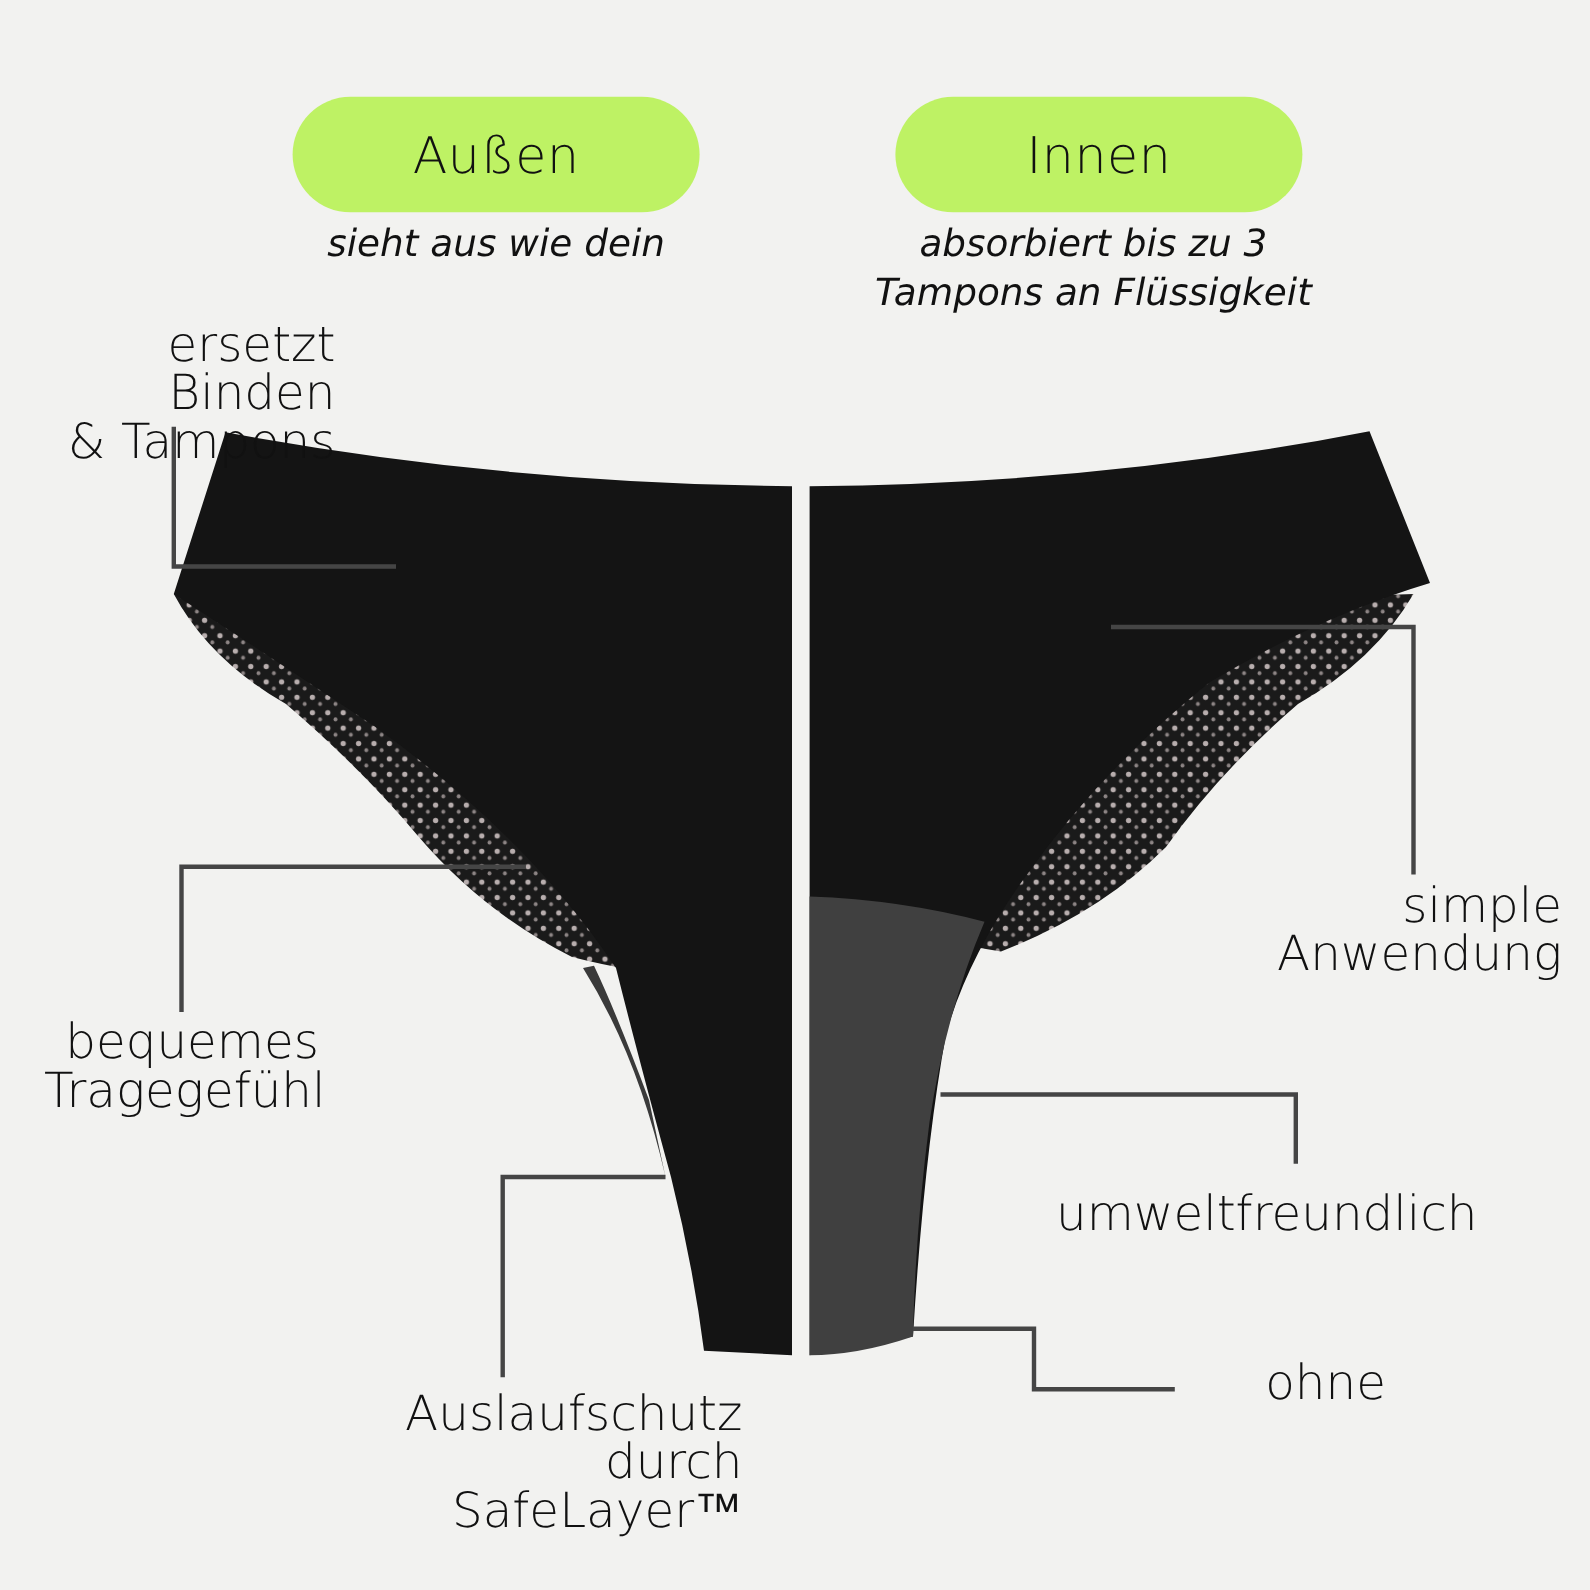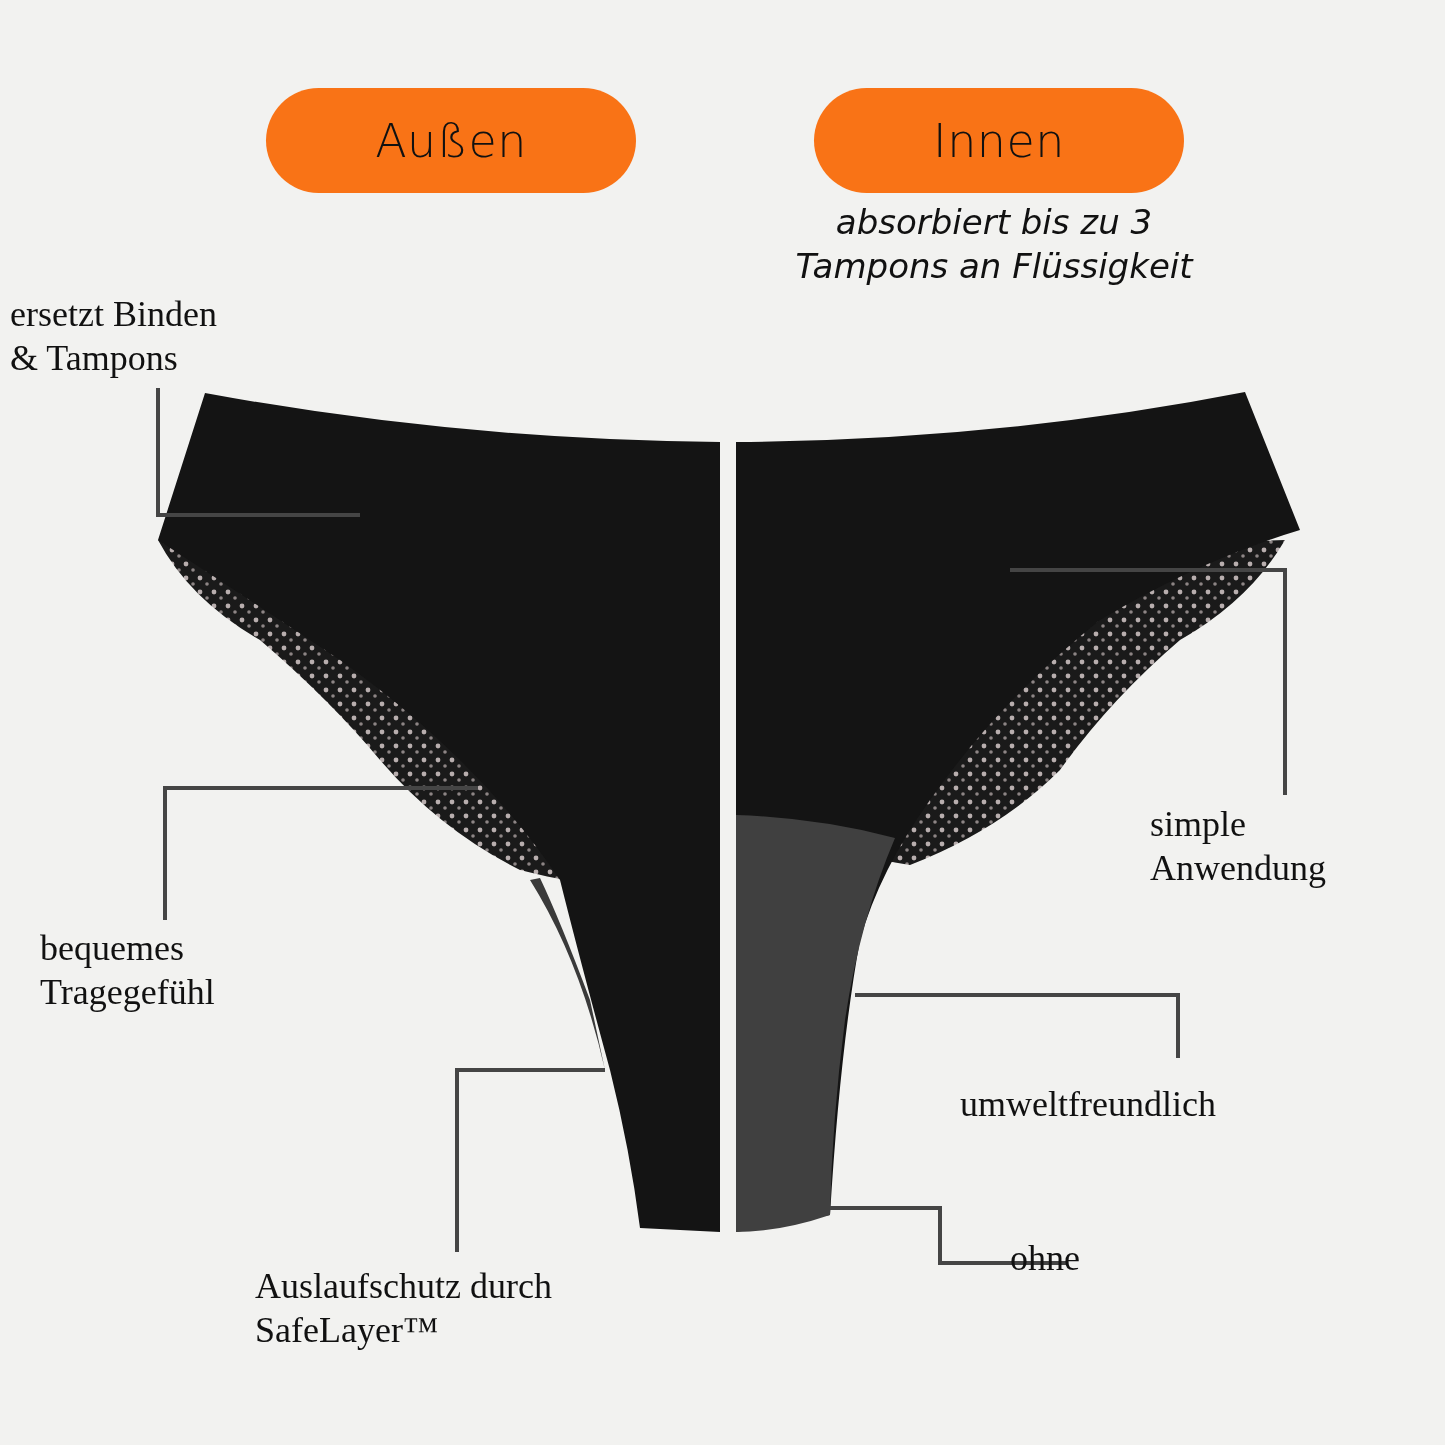--- a/index.html
+++ b/index.html
@@ -5,45 +5,46 @@
     html, body { margin: 0; padding: 0; }
     body {
       width: 1445px; height: 1445px;
       background: #f2f2f0;
       position: relative; overflow: hidden;
       font-family: "DejaVu Sans", sans-serif;
       color: #111;
     }
     .pill {
       position: absolute; top: 88px; height: 105px;
-      border-radius: 53px; background: #f97316;
+      border-radius: 53px; background: #bef264;
       display: flex; align-items: center; justify-content: center;
       font-size: 46px; font-weight: 300; letter-spacing: 0.5px;
     }
     .sub {
       position: absolute; text-align: center;
       font-style: italic; font-size: 34px; line-height: 44px; font-weight: 300;
     }
     .label {
-      position: absolute; text-align: left;
-      font-size: 36px; line-height: 44px; font-weight: 300; font-family: Liberation Serif, serif;
+      position: absolute; text-align: right;
+      font-size: 44px; line-height: 44px; font-weight: 300;
     }
     svg.art { position: absolute; left: 0; top: 0; }
   </style>
 </head>
 <body>
 
 <div class="pill" style="left:266px;width:370px;">
   <span>Außen</span>
 </div>
 <div class="pill" style="left:814px;width:370px;">
   <span>Innen</span>
 </div>
 
 <div class="sub" style="left:241px;width:420px;top:200px;">
+  <div>sieht aus wie dein</div>
 </div>
 <div class="sub" style="left:764px;width:460px;top:200px;">
   <div>absorbiert bis zu 3</div>
   <div>Tampons an Flüssigkeit</div>
 </div>
 
 <svg class="art" width="1445" height="1445" viewBox="0 0 1445 1445">
   <defs>
     <pattern id="lace" width="14" height="14" patternUnits="userSpaceOnUse">
       <rect width="14" height="14" fill="#1a1a1a"></rect>

